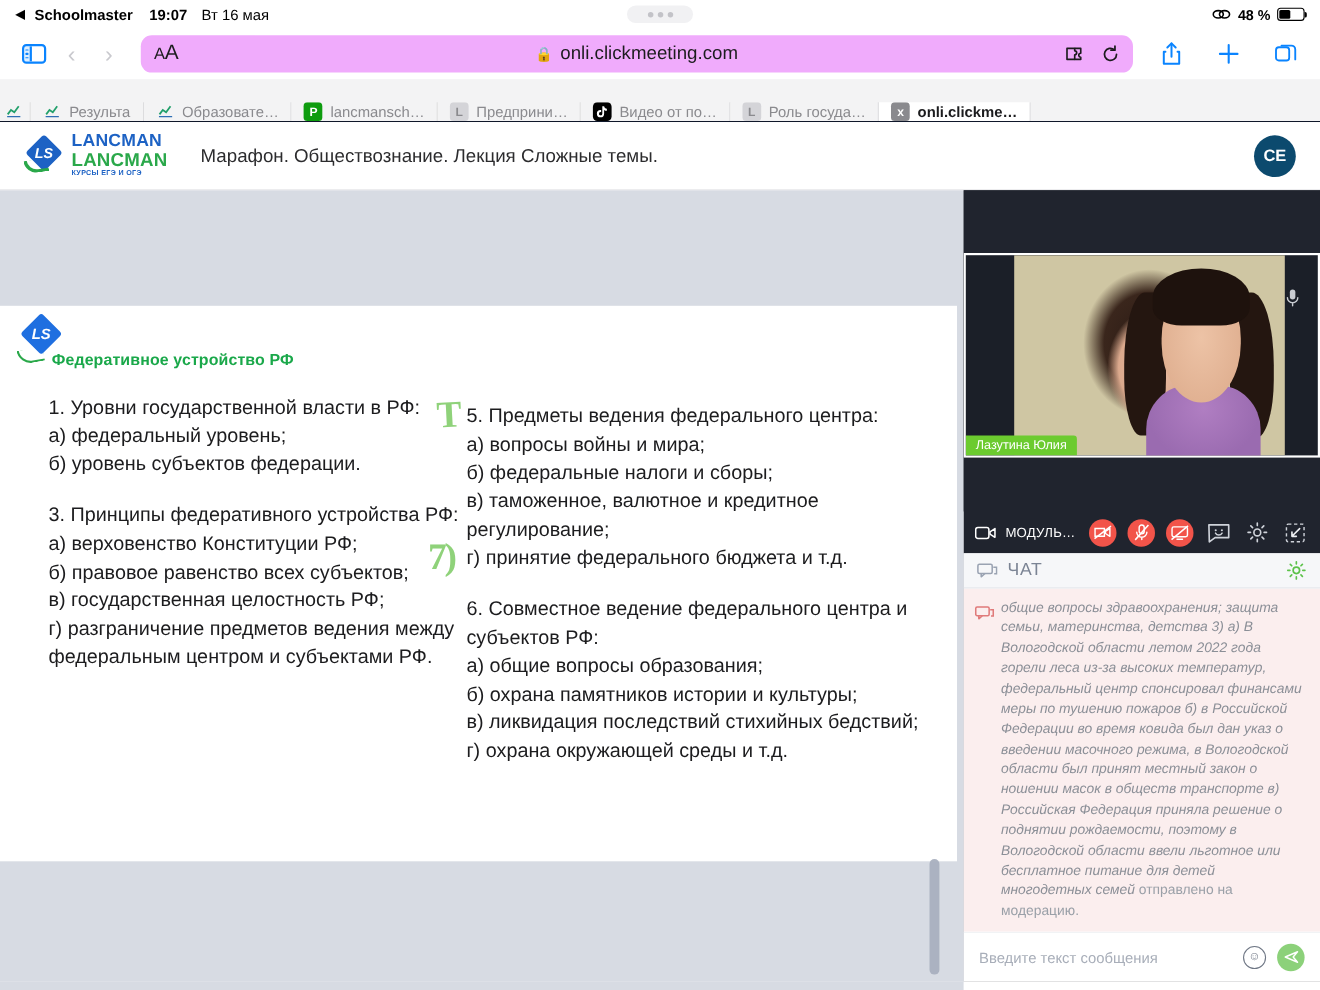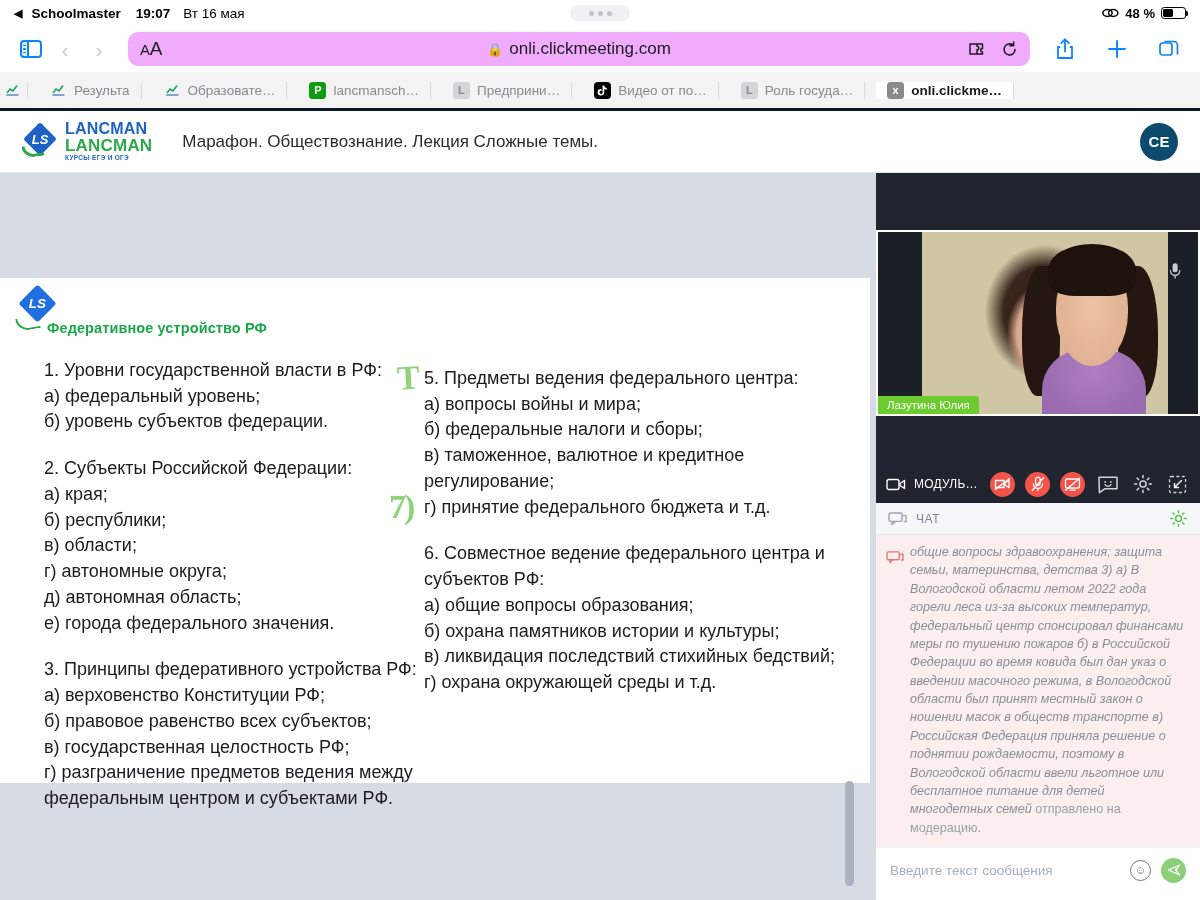--- a/index.html
+++ b/index.html
@@ -75,24 +75,23 @@
   }
   .lock { font-size:13px; color:#6b6b70; }
   .url-text { font-size:17px; color:#1c1c1e; }
   .url-right { margin-left:auto; display:flex; align-items:center; gap:14px; z-index:2;}
   .puz, .reload { font-size:16px; color:#1c1c1e; }
   .tb-right { display:flex; align-items:center; gap:18px; margin-left:6px; }
   svg.ic { display:block; }
 
   
   .tabstrip {
-    height:39px; display:flex; align-items:center;
-    background:#f3f3f4; border-bottom:3px solid #0f172a;
+    height:39px; display:flex; align-items:flex-end;
+    background:#f3f3f4; border-bottom:1px solid #0f172a;
     overflow:hidden;
-    gap:11px;
   }
   .tab {
     display:flex; align-items:center; gap:7px;
     padding:0 11px; font-size:13.5px; color:#8a8a8e;
     border-right:1px solid #dcdcde;
     white-space:nowrap; overflow:hidden; position:relative;
     background:#f3f3f4;
     flex:0 0 auto;
   }
   .tab.partial { width:28px; padding:0 4px; }
@@ -244,21 +243,21 @@
     display:flex; align-items:center; justify-content:center;
   }
   .gbtn { width:25px; height:25px; display:flex; align-items:center; justify-content:center; }
 
   
   .chat { flex:1; background:#ffffff; display:flex; flex-direction:column; }
   .chat-head {
     height:32px; background:#f6f7f9; border-bottom:1px solid #e2e5ea;
     display:flex; align-items:center; padding:0 12px; gap:9px;
   }
-  .chat-head .ct { font-size:12px; color:#7b8494; text-transform:uppercase; letter-spacing:0.6px;}
+  .chat-head .ct { font-size:16px; color:#7b8494; text-transform:uppercase; letter-spacing:0.6px;}
   .chat-gear { margin-left:auto; }
   .chat-body { flex:1; position:relative; overflow:hidden; background:#fff;}
   .msg {
     background:#fbeeee; display:flex; gap:6px; padding:8px 14px 10px 10px;
     border-left:0px;
   }
   .msg-ico { flex:0 0 auto; width:18px; padding-top:7px;}
   .msg-txt {
     font-size:12.6px; line-height:1.46; color:#8b8f97; font-style:italic;
   }
@@ -462,29 +461,20 @@
         <span class="sl-swoosh"></span>
       </div>
 
       <div class="slide-title">Федеративное устройство РФ</div>
 
       <div class="col-left">
         <div class="blk">
             <p>1. Уровни государственной власти в РФ:
 а) федеральный уровень;
 б) уровень субъектов федерации.</p>
-          </div>
-        <div class="blk">
-            <p>2. Субъекты Российской Федерации:
-а) края;
-б) республики;
-в) области;
-г) автономные округа;
-д) автономная область;
-е) города федерального значения.</p>
           </div>
         <div class="blk">
             <p>3. Принципы федеративного устройства РФ:
 а) верховенство Конституции РФ;
 б) правовое равенство всех субъектов;
 в) государственная целостность РФ;
 г) разграничение предметов ведения между федеральным центром и субъектами РФ.</p>
           </div>
       </div>
 

